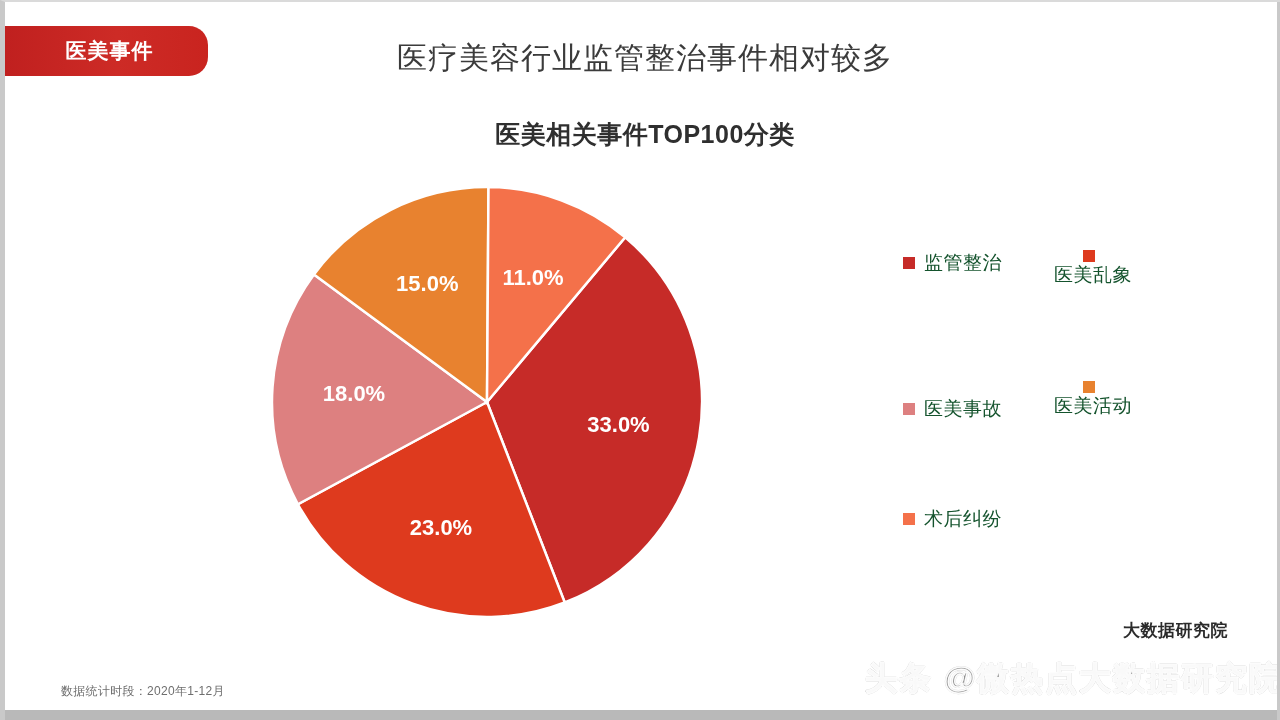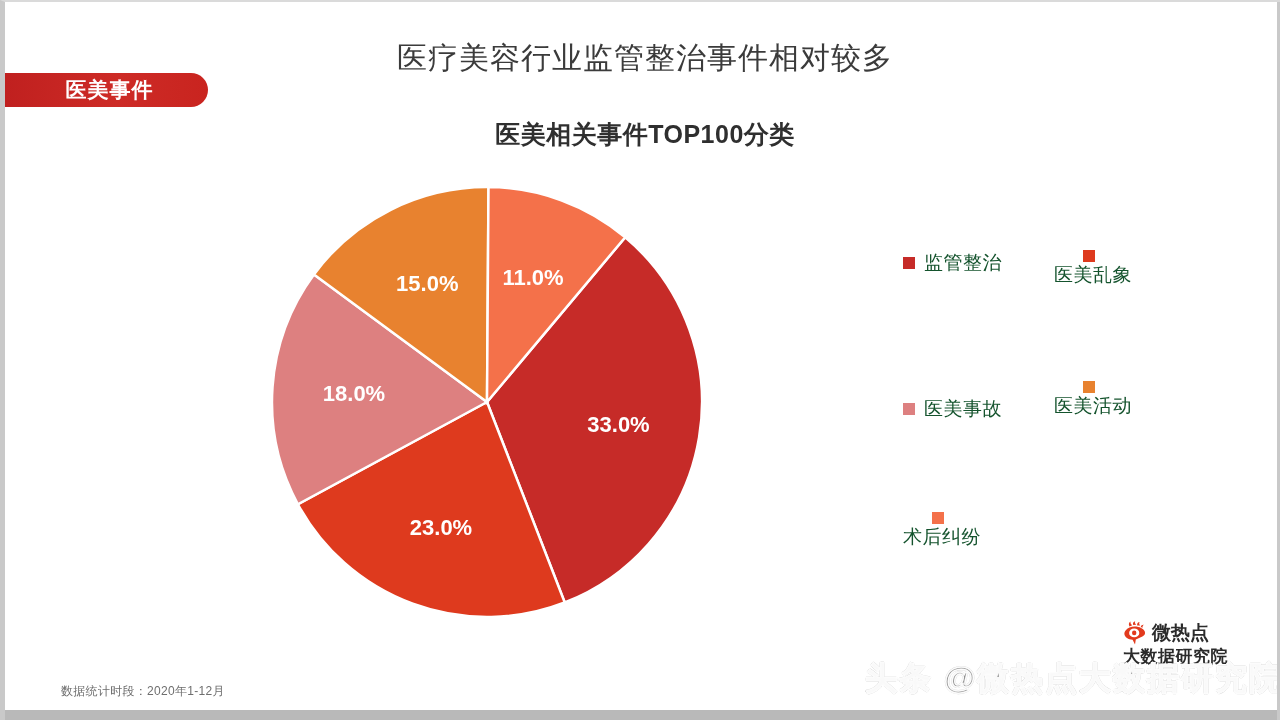--- a/index.html
+++ b/index.html
@@ -38,27 +38,26 @@
     height: 720px;
     background: #c9c9c9;
   }
 
   
   .badge {
     position: absolute;
     left: 0px;
     top: 24px;
     width: 203px;
-    height: 34px;
+    height: 50px;
     background: linear-gradient(to right, #c0201f 0%, #cd2b26 55%, #c9241f 100%);
     border-radius: 0 19px 19px 0;
     display: flex;
     align-items: center;
     justify-content: center;
-    margin-top: 47px;
   }
   .badge-label {
     color: #ffffff;
     font-size: 21px;
     font-weight: bold;
     letter-spacing: 1px;
     padding-left: 6px;
   }
 
   
@@ -122,21 +121,21 @@
   }
   .legend-text {
     font-size: 19px;
     color: #14532d;
     letter-spacing: 0.5px;
   }
   .li-0 { left: 0px;   top: 0px;   }
   .li-1 { left: 151px; top: 0px; flex-direction: column;   }
   .li-2 { left: 0px;   top: 146px; }
   .li-3 { left: 151px; top: 131px; flex-direction: column; }
-  .li-4 { left: 0px;   top: 262px; flex-direction: column; }
+  .li-4 { left: 0px;   top: 256px; }
 
   
   .footer-period {
     position: absolute;
     left: 56px;
     top: 645px;
     font-size: 12px;
     color: #6e6e6e;
     letter-spacing: 0.3px;
     margin-top: 36px;
@@ -252,34 +251,20 @@
     </div>
     <div class="legend-item li-4">
       <span class="legend-swatch" style="background: rgb(244, 113, 74);"></span>
       <span class="legend-text">术后纠纷</span>
     </div>
   </div>
 
   <div class="footer-period">数据统计时段：2020年1-12月</div>
 
   <div class="logo">
-    <div class="logo-row1">
-      <span class="logo-mark">
-        <svg width="26" height="24" viewBox="0 0 26 24">
-          <path d="M6.5 5.5 C5.2 3.0 6.0 1.2 7.6 0.4 C7.0 2.2 8.2 3.2 9.2 4.2 Z" fill="#e23a1d"></path>
-          <path d="M10.2 4.0 C9.4 1.8 10.6 0.6 12.2 0.2 C11.4 1.8 12.4 2.8 13.2 3.8 Z" fill="#e23a1d"></path>
-          <path d="M14.2 4.4 C13.8 2.4 15.0 1.2 16.6 1.0 C15.6 2.4 16.4 3.4 17.2 4.4 Z" fill="#e23a1d"></path>
-          <path d="M17.8 6.0 C18.0 4.4 19.4 3.6 20.8 3.8 C19.6 4.8 19.4 5.8 19.6 6.8 Z" fill="#e23a1d"></path>
-          <path d="M2.6 9.6 C4.4 6.8 8.0 5.4 11.6 5.4 C16.6 5.4 20.6 7.6 21.8 10.6 C22.6 12.6 21.6 14.6 19.4 15.6 L12.8 18.6 L12.0 23.6 L9.6 18.8 C5.2 18.4 1.8 16.2 1.4 13.2 C1.2 11.8 1.8 10.6 2.6 9.6 Z" fill="#e23a1d"></path>
-          <ellipse cx="11.2" cy="11.9" rx="5.1" ry="4.4" fill="#ffffff"></ellipse>
-          <ellipse cx="11.2" cy="11.9" rx="2.2" ry="2.4" fill="#e23a1d"></ellipse>
-        </svg>
-      </span>
-      <span class="logo-name">微热点</span>
-    </div>
     <div class="logo-row2">大数据研究院</div>
   </div>
 
   <div class="watermark">头条 @微热点大数据研究院</div>
 
   <div class="bottom-band"></div>
   <div class="right-edge"></div>
 </div>
 
 </body></html>

